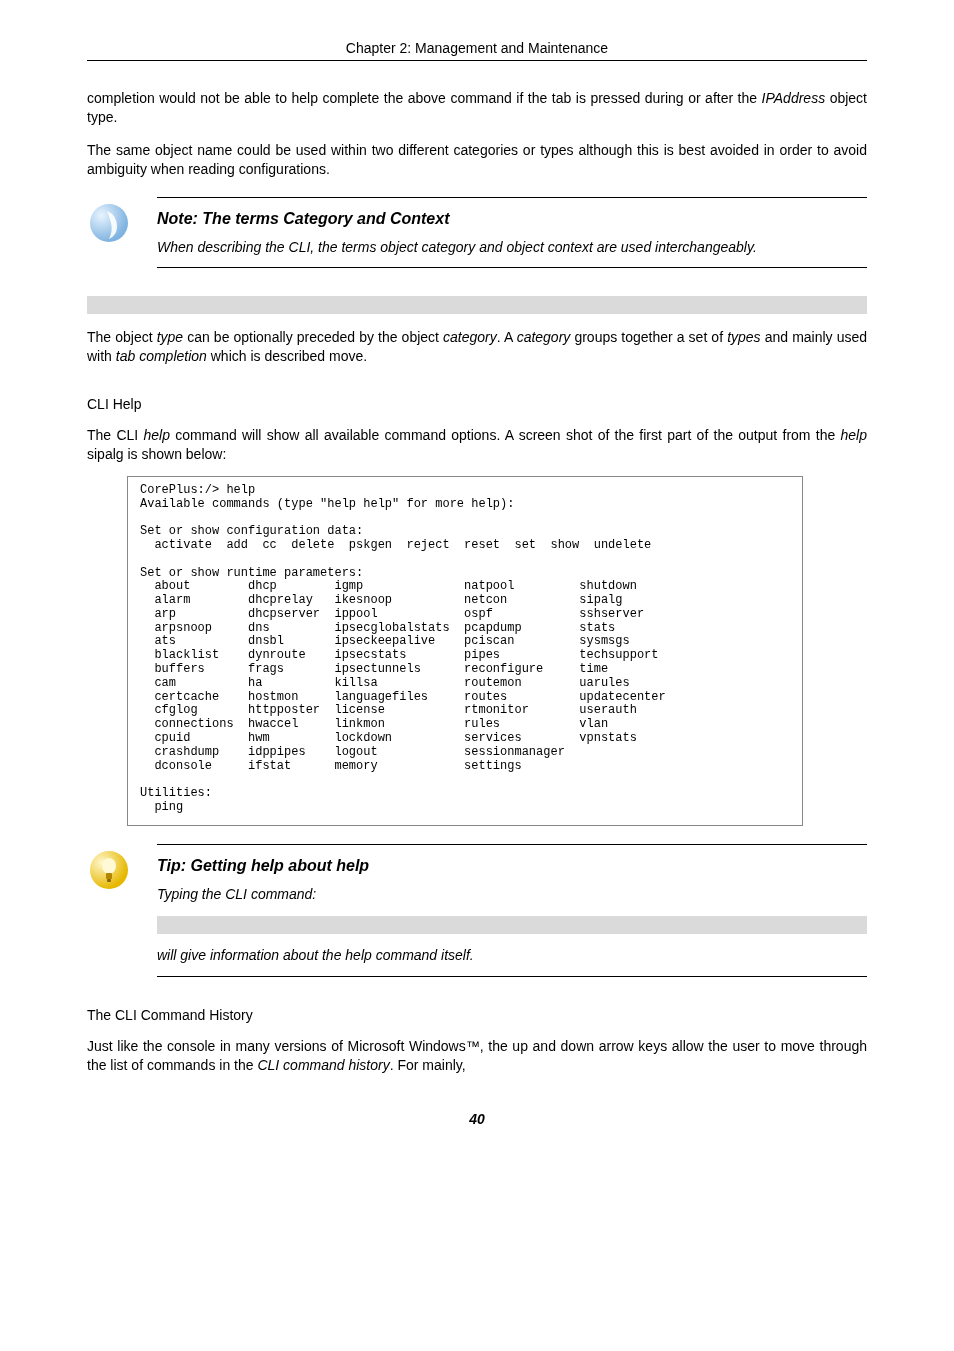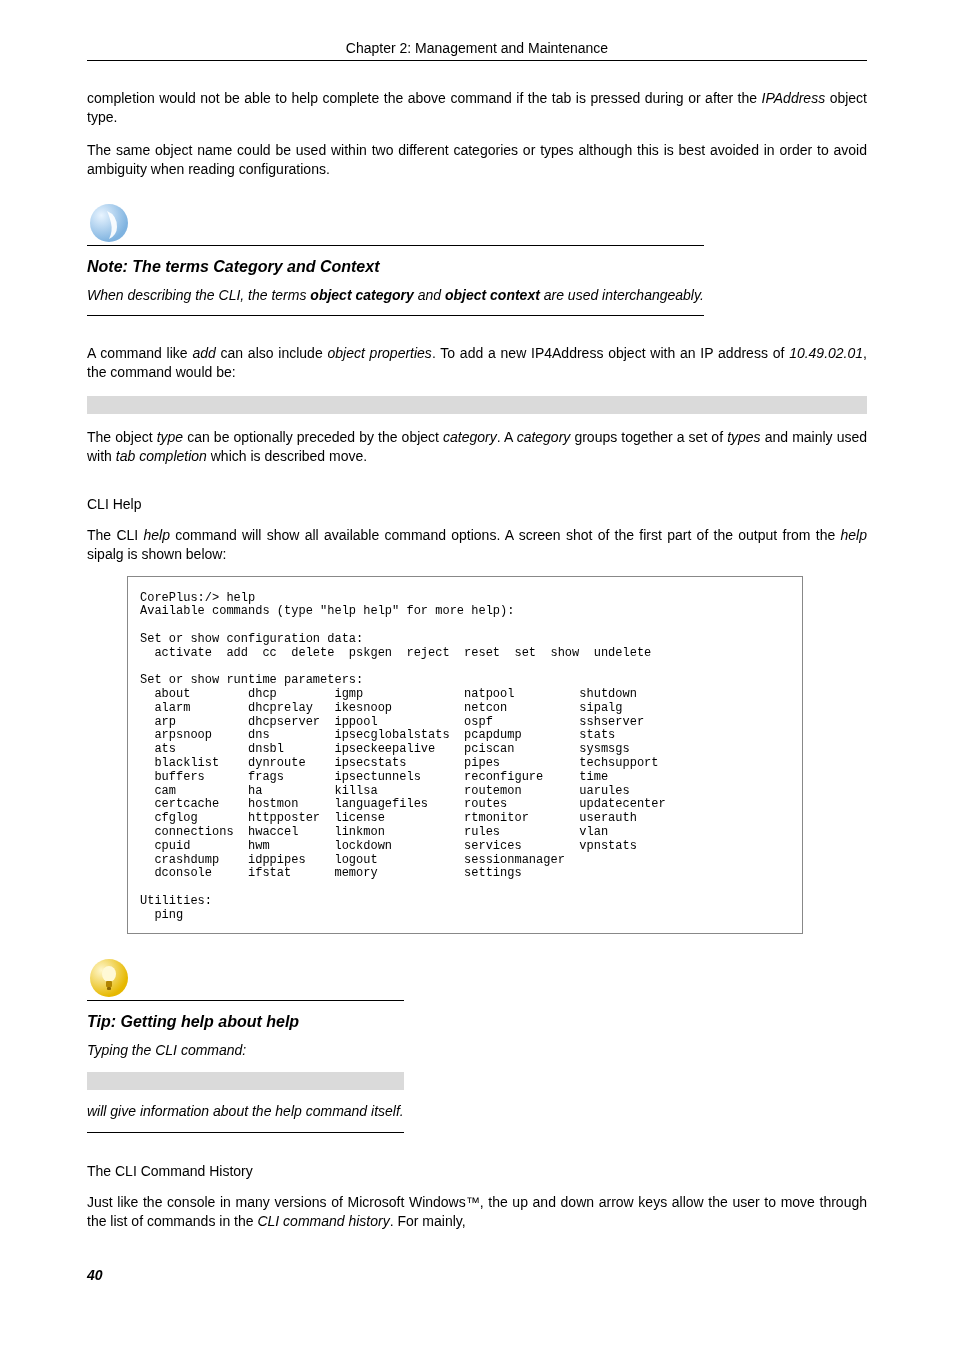--- a/index.html
+++ b/index.html
@@ -26,21 +26,20 @@
   .body-text {
     text-align: justify;
     line-height: 1.35;
     margin-bottom: 12px;
   }
   .body-text em, .body-text i { }
   .callout {
     display: flex;
     margin: 18px 0 28px 0;
     align-items: flex-start;
-    flex-direction: column;
   }
   .callout-icon {
     width: 44px;
     height: 44px;
     flex: 0 0 44px;
     margin-right: 26px;
     margin-top: 4px;
   }
   .callout-body {
     flex: 1;
@@ -52,43 +51,44 @@
     font-weight: bold;
     font-style: italic;
     font-size: 16px;
     margin: 6px 0 10px 0;
   }
   .callout-text {
     font-style: italic;
     text-align: justify;
     line-height: 1.4;
   }
-  .callout-text b { font-weight: bold; font-style: italic; }
+  .callout-text b { font-weight: normal; font-style: italic; }
   .gray-bar {
     background: #dadada;
     height: 18px;
     margin: 14px 0 14px 0;
   }
   .section-heading {
     font-weight: normal;
     font-size: 14px;
     margin: 30px 0 14px 0;
   }
   .cli-box {
     border: 1px solid #888;
     width: 650px;
     margin: 6px 0 18px 40px;
-    padding: 15px 12px 10px 12px;
+    padding: 7px 12px 10px 12px;
     font-family: "Courier New", monospace;
     font-size: 12px;
     line-height: 1.15;
     white-space: pre;
     overflow: hidden;
   }
   .page-number {
+    text-align: center;
     font-weight: bold;
     font-style: italic;
     font-size: 14px;
     margin-top: 36px;
   }
   .note-icon-svg { width: 44px; height: 44px; }
   .tip-icon-svg { width: 44px; height: 44px; }
 </style>
 </head>
 <body>
@@ -119,23 +119,20 @@
       </svg>
     </div>
     <div class="callout-body">
       <div class="callout-title">Note: The terms Category and Context</div>
       <div class="callout-text">
         <span>When describing the CLI, the terms </span><b>object category</b><span> and </span><b>object context</b><span> are used interchangeably.</span>
       </div>
     </div>
   </div>
 
-  <p class="body-text">
-    <span>A command like </span><i>add</i><span> can also include </span><i>object properties</i><span>. To add a new IP4Address object with an IP address of </span><i>10.49.02.01</i><span>, the command would be:</span>
-  </p>
 
   <div class="gray-bar"></div>
 
   <p class="body-text">
     <span>The object </span><i>type</i><span> can be optionally preceded by the object </span><i>category</i><span>. A </span><i>category</i><span> groups together a set of </span><i>types</i><span> and mainly used with </span><i>tab completion</i><span> which is described move.</span>
   </p>
 
   <div class="section-heading">CLI Help</div>
 
   <p class="body-text">

